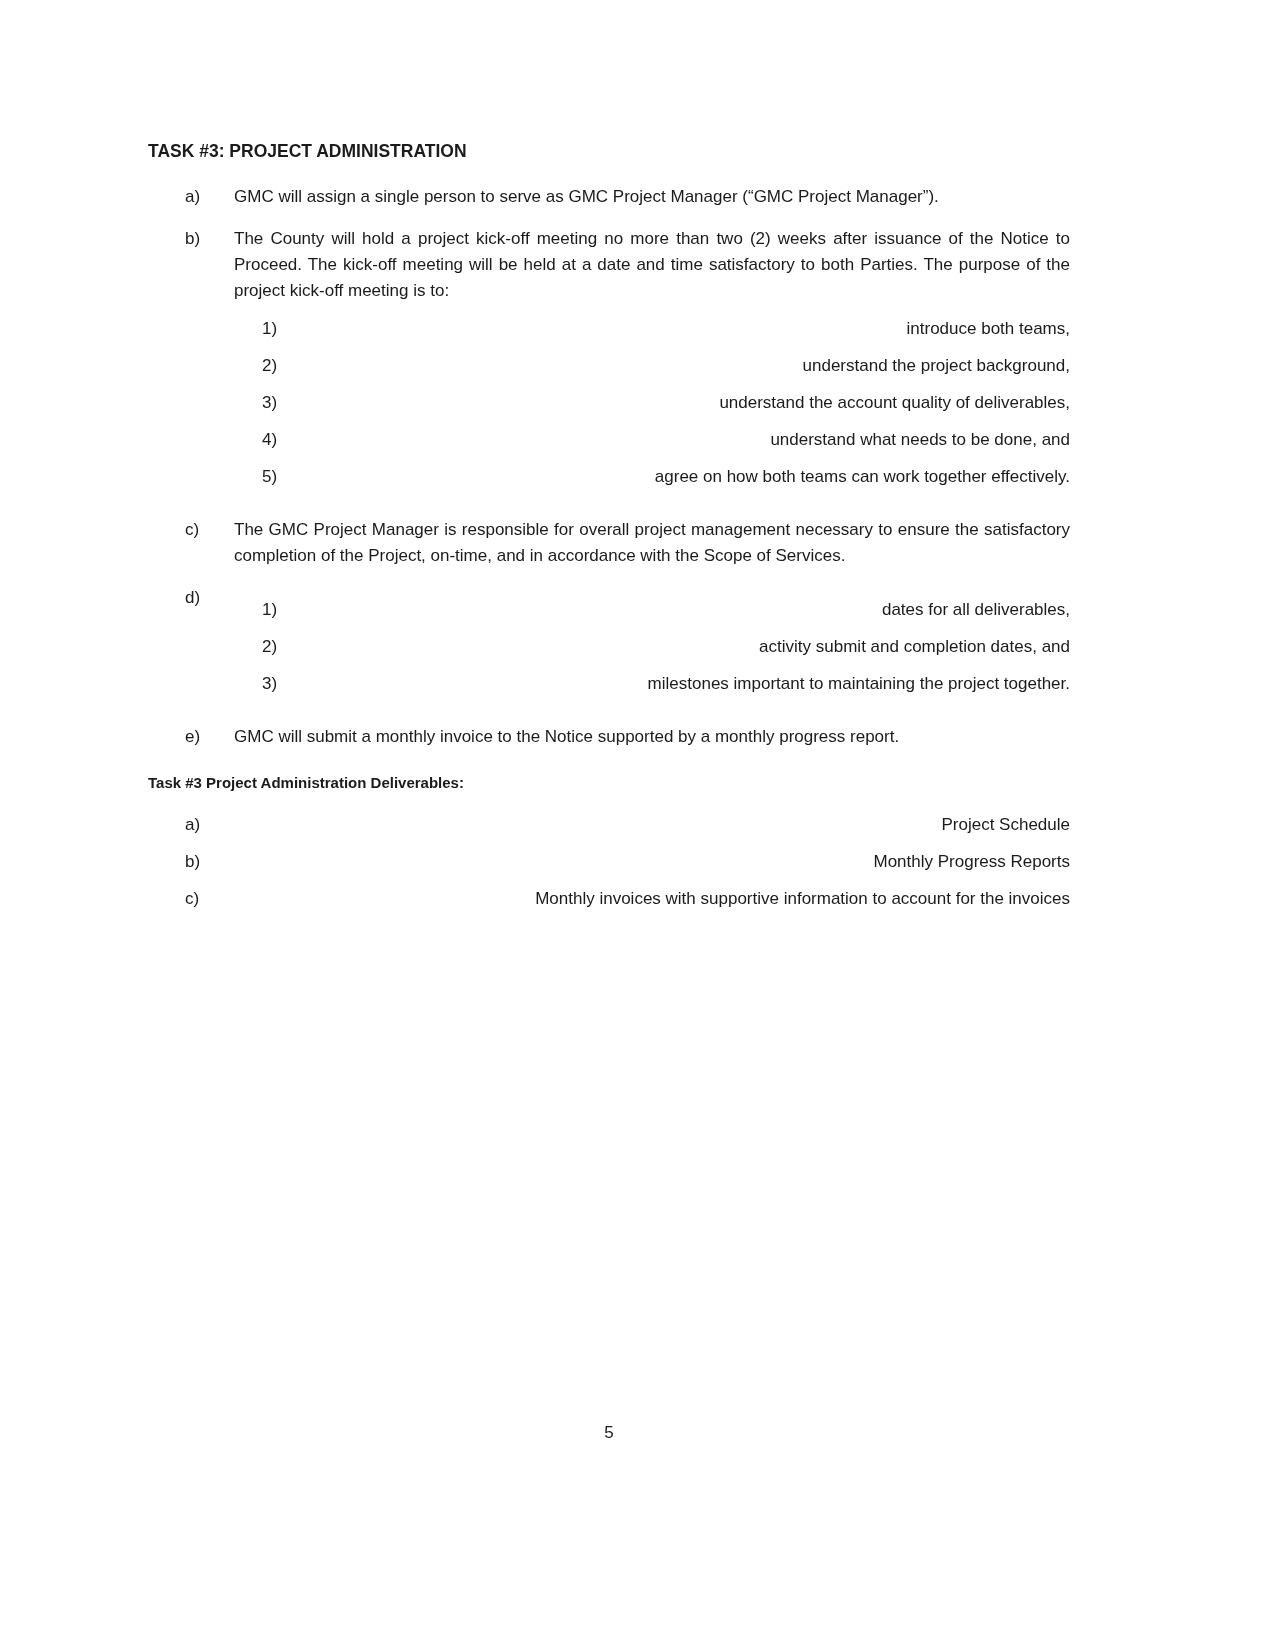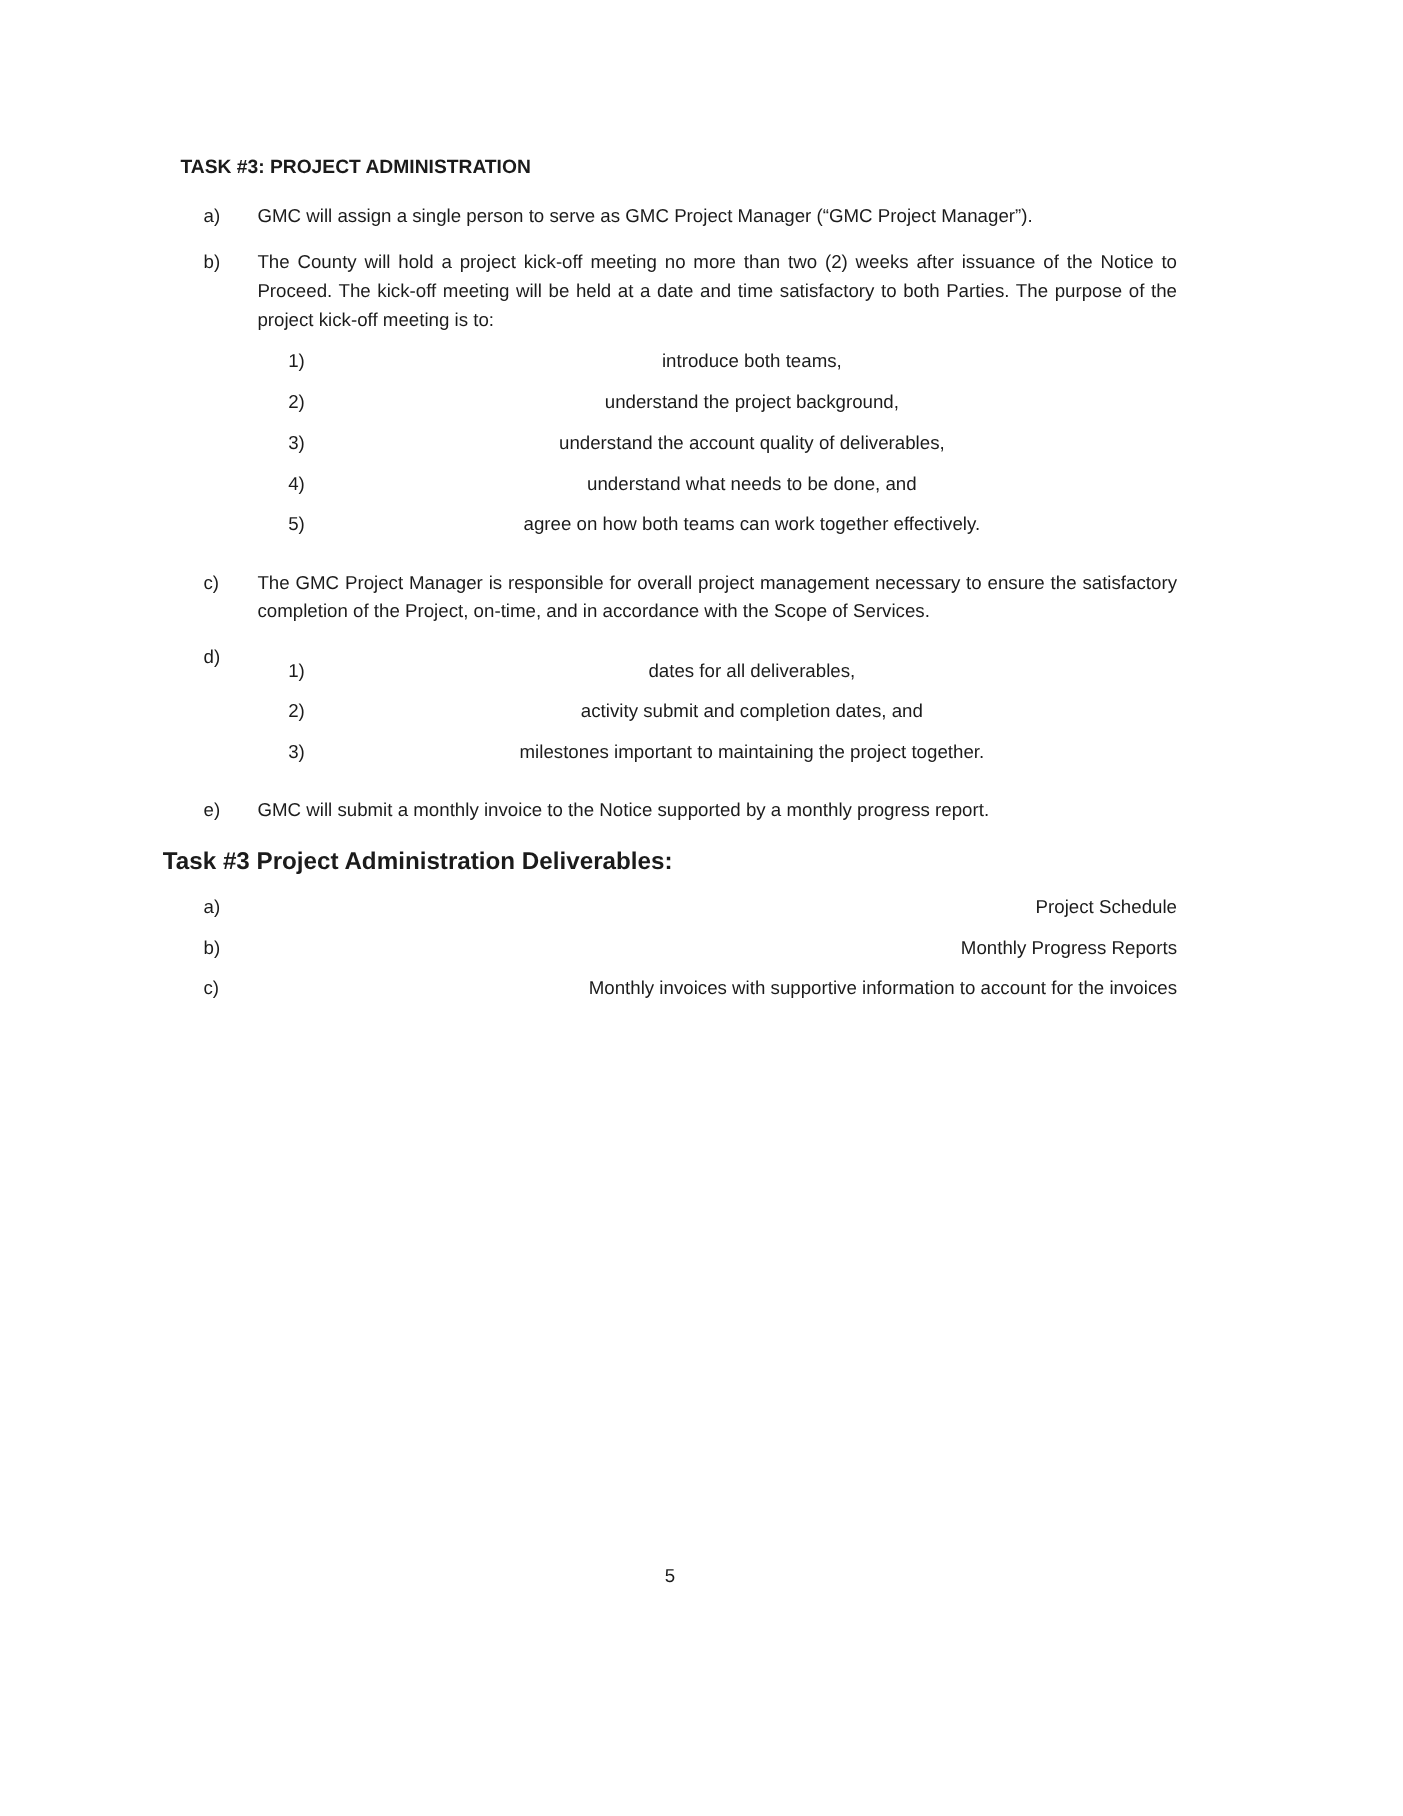--- a/index.html
+++ b/index.html
@@ -16,25 +16,25 @@
     color: #1b1b1b;
     font-family: "Liberation Sans", sans-serif;
     font-size: 17px;
     line-height: 26px;
     padding: 138px 205px 0 148px;
     overflow: hidden;
   }
   .heading {
     font-weight: bold;
     font-size: 17.5px;
-    margin: 0 0 20px 16px;
+    margin: 0 0 20px 0;
   }
   .sub-heading {
     font-weight: bold;
-    font-size: 22px;
+    font-size: 15px;
     margin: 20px 0 16px 0;
   }
   .letter-list {
     margin: 0 0 0 37px;
     padding: 0;
     list-style: none;
   }
   .letter-item {
     display: flex;
     margin: 0 0 16px 0;
@@ -59,21 +59,21 @@
   .num-item {
     display: flex;
     margin: 0 0 11px 0;
   }
   .num-marker {
     flex: none;
     width: 35px;
   }
   .num-text {
     flex: 1;
-    text-align: center;
+    text-align: right;
   }
   .deliv-item {
     margin-bottom: 11px;
   }
   .page-number {
     position: absolute;
     top: 1420px;
     left: 148px;
     width: 922px;
     text-align: center;

